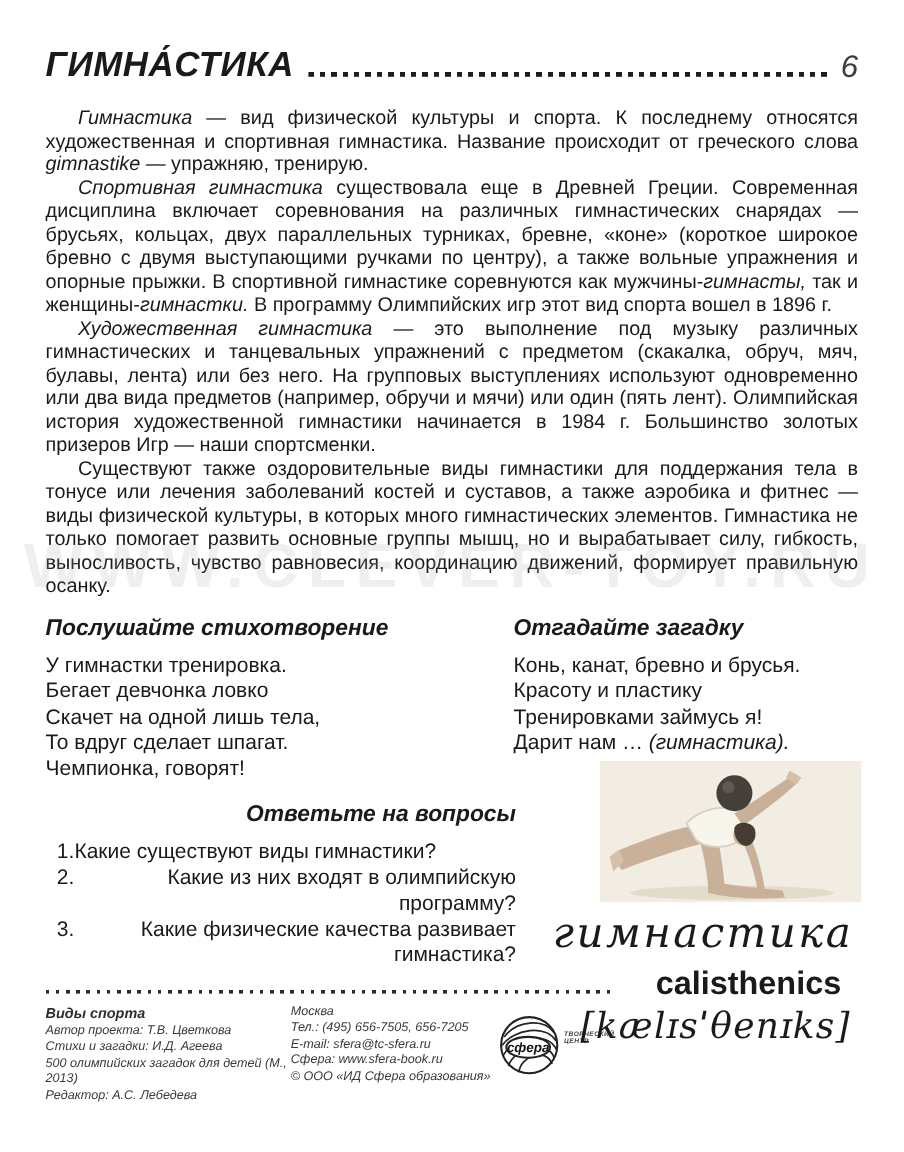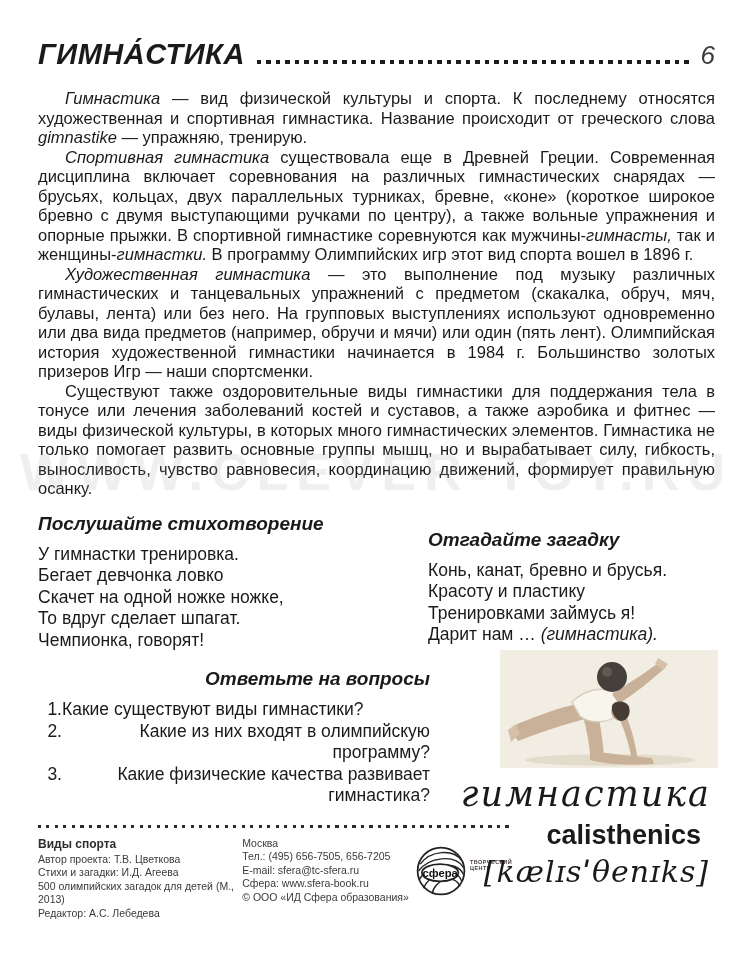--- a/index.html
+++ b/index.html
@@ -25,21 +25,21 @@
   
   .watermark{
     position:absolute;left:0;right:0;top:442px;text-align:center;
     font-size:52px;font-weight:bold;letter-spacing:8px;
     color:rgba(165,165,165,0.18);pointer-events:none;white-space:nowrap;
   }
 
   
   .cols{position:relative;margin-top:14px;}
   .leftcol{width:392px;}
-  .rightcol{position:absolute;left:390px;top:16px;width:287px;}
+  .rightcol{position:absolute;left:390px;top:0;width:287px;}
 
   .sec-h{font-size:19px;font-weight:bold;font-style:italic;margin:0 0 9px 0;}
   .line{font-size:17.5px;line-height:21.5px;}
 
   .questions{margin-top:17px;text-align:right;}
   .q-item{display:flex;font-size:17.5px;line-height:21.5px;}
   .q-item .num{width:24px;flex:0 0 24px;}
 
   
   .photo{width:218px;height:118px;margin:4px 0 4px 72px;}
@@ -49,21 +49,21 @@
   }
   .vocab-en{
     font-size:27px;font-weight:bold;text-align:right;padding-right:14px;line-height:34px;margin-top:2px;
   }
   .vocab-tr{
     font-family:"DejaVu Serif","Liberation Serif",serif;
     font-size:30px;text-align:right;padding-right:6px;line-height:40px;letter-spacing:1px;font-style:italic;
   }
 
   
-  .footer{width:474px;margin-top:18px;}
+  .footer{width:474px;margin-top:18px;font-style:italic;}
   .dotline{height:3px;width:100%;margin-bottom:9px;
     background:repeating-linear-gradient(90deg,#2b2b2b 0 3px,transparent 3px 8.5px);}
   .f-cols{display:flex;}
   .f-left{width:208px;}
   .f-mid{width:176px;}
   .f-logo{display:flex;align-items:flex-start;padding-top:8px;justify-content:center;}
   .f-title{font-size:12px;font-weight:bold;margin-bottom:2px;color:#2e2e2e;}
   .f-line{font-size:10.5px;line-height:13.5px;color:#3a3a3a;}
   .logo-tag{font-size:5.5px;line-height:6.5px;color:#4a3c3c;text-transform:uppercase;
     letter-spacing:.4px;margin:14px 0 0 3px;font-weight:bold;}
@@ -88,21 +88,21 @@
 
   <div class="watermark">WWW.CLEVER-TOY.RU</div>
 
   <div class="cols">
 
     <div class="leftcol">
       <div>
         <div class="sec-h">Послушайте стихотворение</div>
         <div class="line">У гимнастки тренировка.</div>
         <div class="line">Бегает девчонка ловко</div>
-        <div class="line">Скачет на одной ножке ножке,</div>
+        <div class="line">Скачет на одной лишь тела,</div>
         <div class="line">То вдруг сделает шпагат.</div>
         <div class="line">Чемпионка, говорят!</div>
       </div>
 
       <div class="questions">
         <div class="sec-h">Ответьте на вопросы</div>
         <div class="q-item">
           <span class="num">1.</span>
           <span>Какие существуют виды гимнастики?</span>
         </div>

